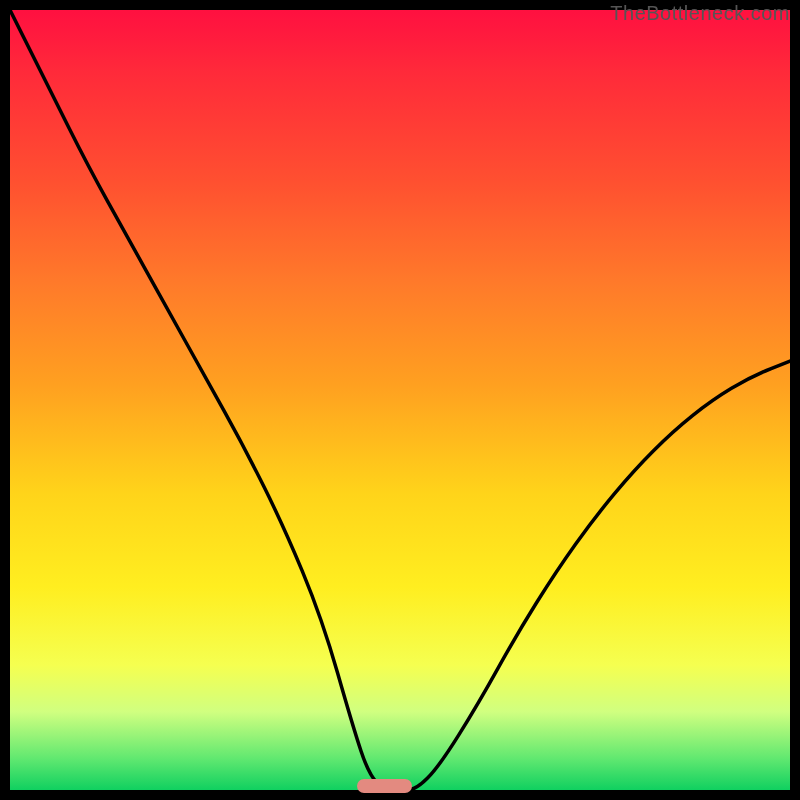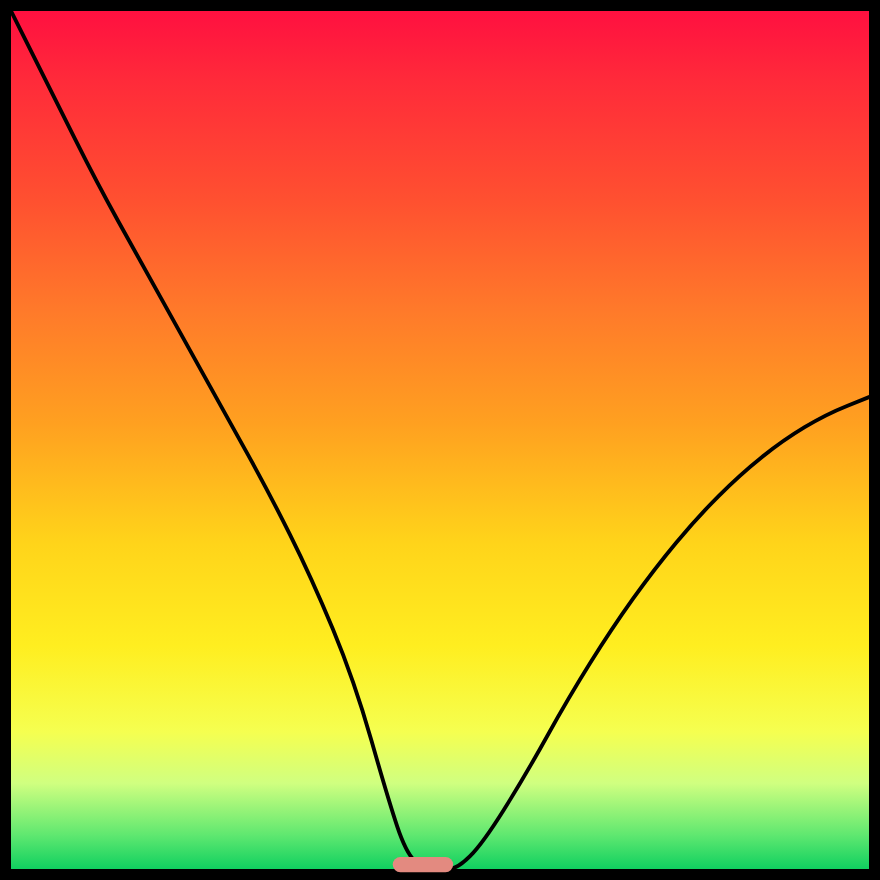--- a/index.html
+++ b/index.html
@@ -72,20 +72,21 @@
     background: #e38a80;
     border-radius: 7px;
     z-index: 15;
   }
 </style>
 </head>
 <body>
 
 <div class="container">
 
+  <div class="watermark">TheBottleneck.com</div>
 
   <div class="plot-outer">
     <div class="plot-area"></div>
 
     <svg class="curve" viewBox="0 0 780 780" preserveAspectRatio="none">
       <path fill="none" stroke="#000" stroke-width="3.5" stroke-linecap="round" stroke-linejoin="round" d="M 0.0 0.0 Q 0.0 0.0 19.5 39.0 Q 39.0 78.0 58.5 117.0 Q 78.0 156.0 97.5 191.1 Q 117.0 226.2 136.5 261.3 Q 156.0 296.4 175.5 331.5 Q 195.0 366.6 214.5 401.7 Q 234.0 436.8 253.5 475.8 Q 273.0 514.8 292.5 561.6 Q 312.0 608.4 327.6 663.0 Q 343.2 717.6 351.0 741.0 Q 358.8 764.4 366.6 772.2 Q 374.4 780.0 382.2 780.0 Q 390.0 780.0 397.8 780.0 Q 405.6 780.0 417.3 768.3 Q 429.0 756.6 448.5 725.4 Q 468.0 694.2 487.5 659.1 Q 507.0 624.0 526.5 592.8 Q 546.0 561.6 565.5 534.3 Q 585.0 507.0 604.5 483.6 Q 624.0 460.2 643.5 440.7 Q 663.0 421.2 682.5 405.6 Q 702.0 390.0 721.5 378.3 Q 741.0 366.6 760.5 358.8 T 780.0 351.0"></path>
     </svg>
 
     <div class="marker" style="left: 347.1px; width: 54.6px; top: 769px; background: rgb(227, 138, 128);"></div>
   </div>

